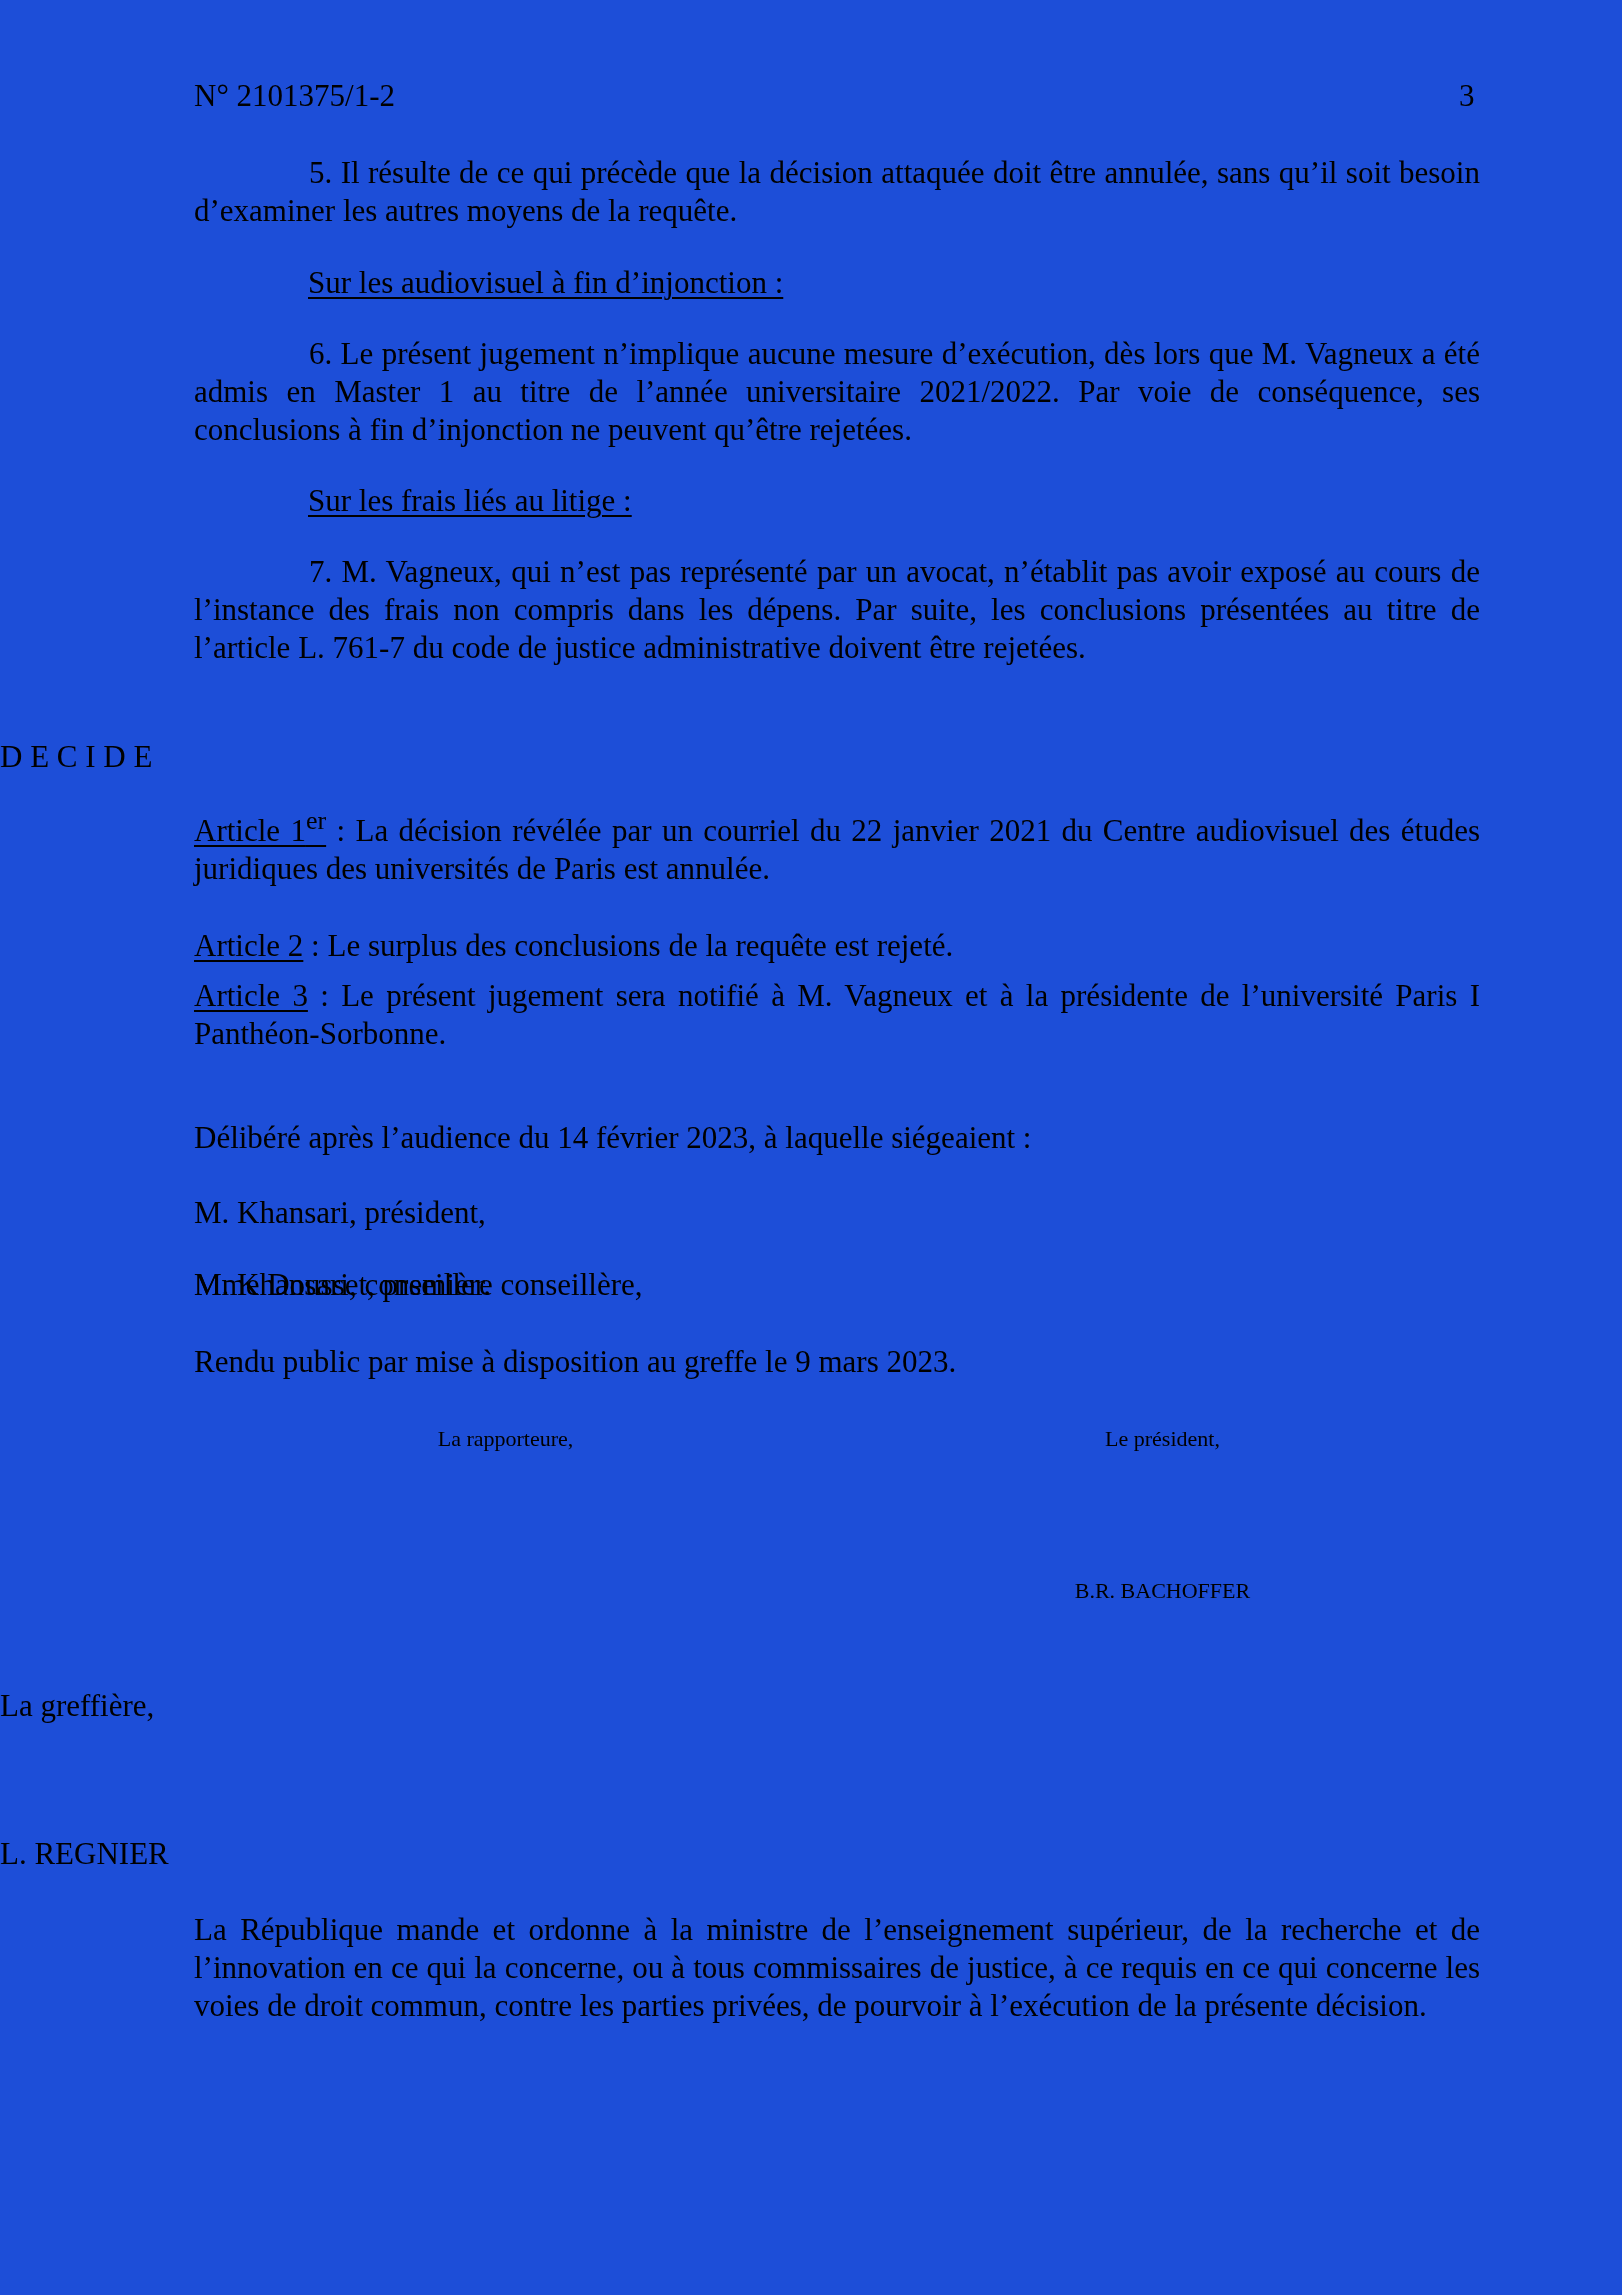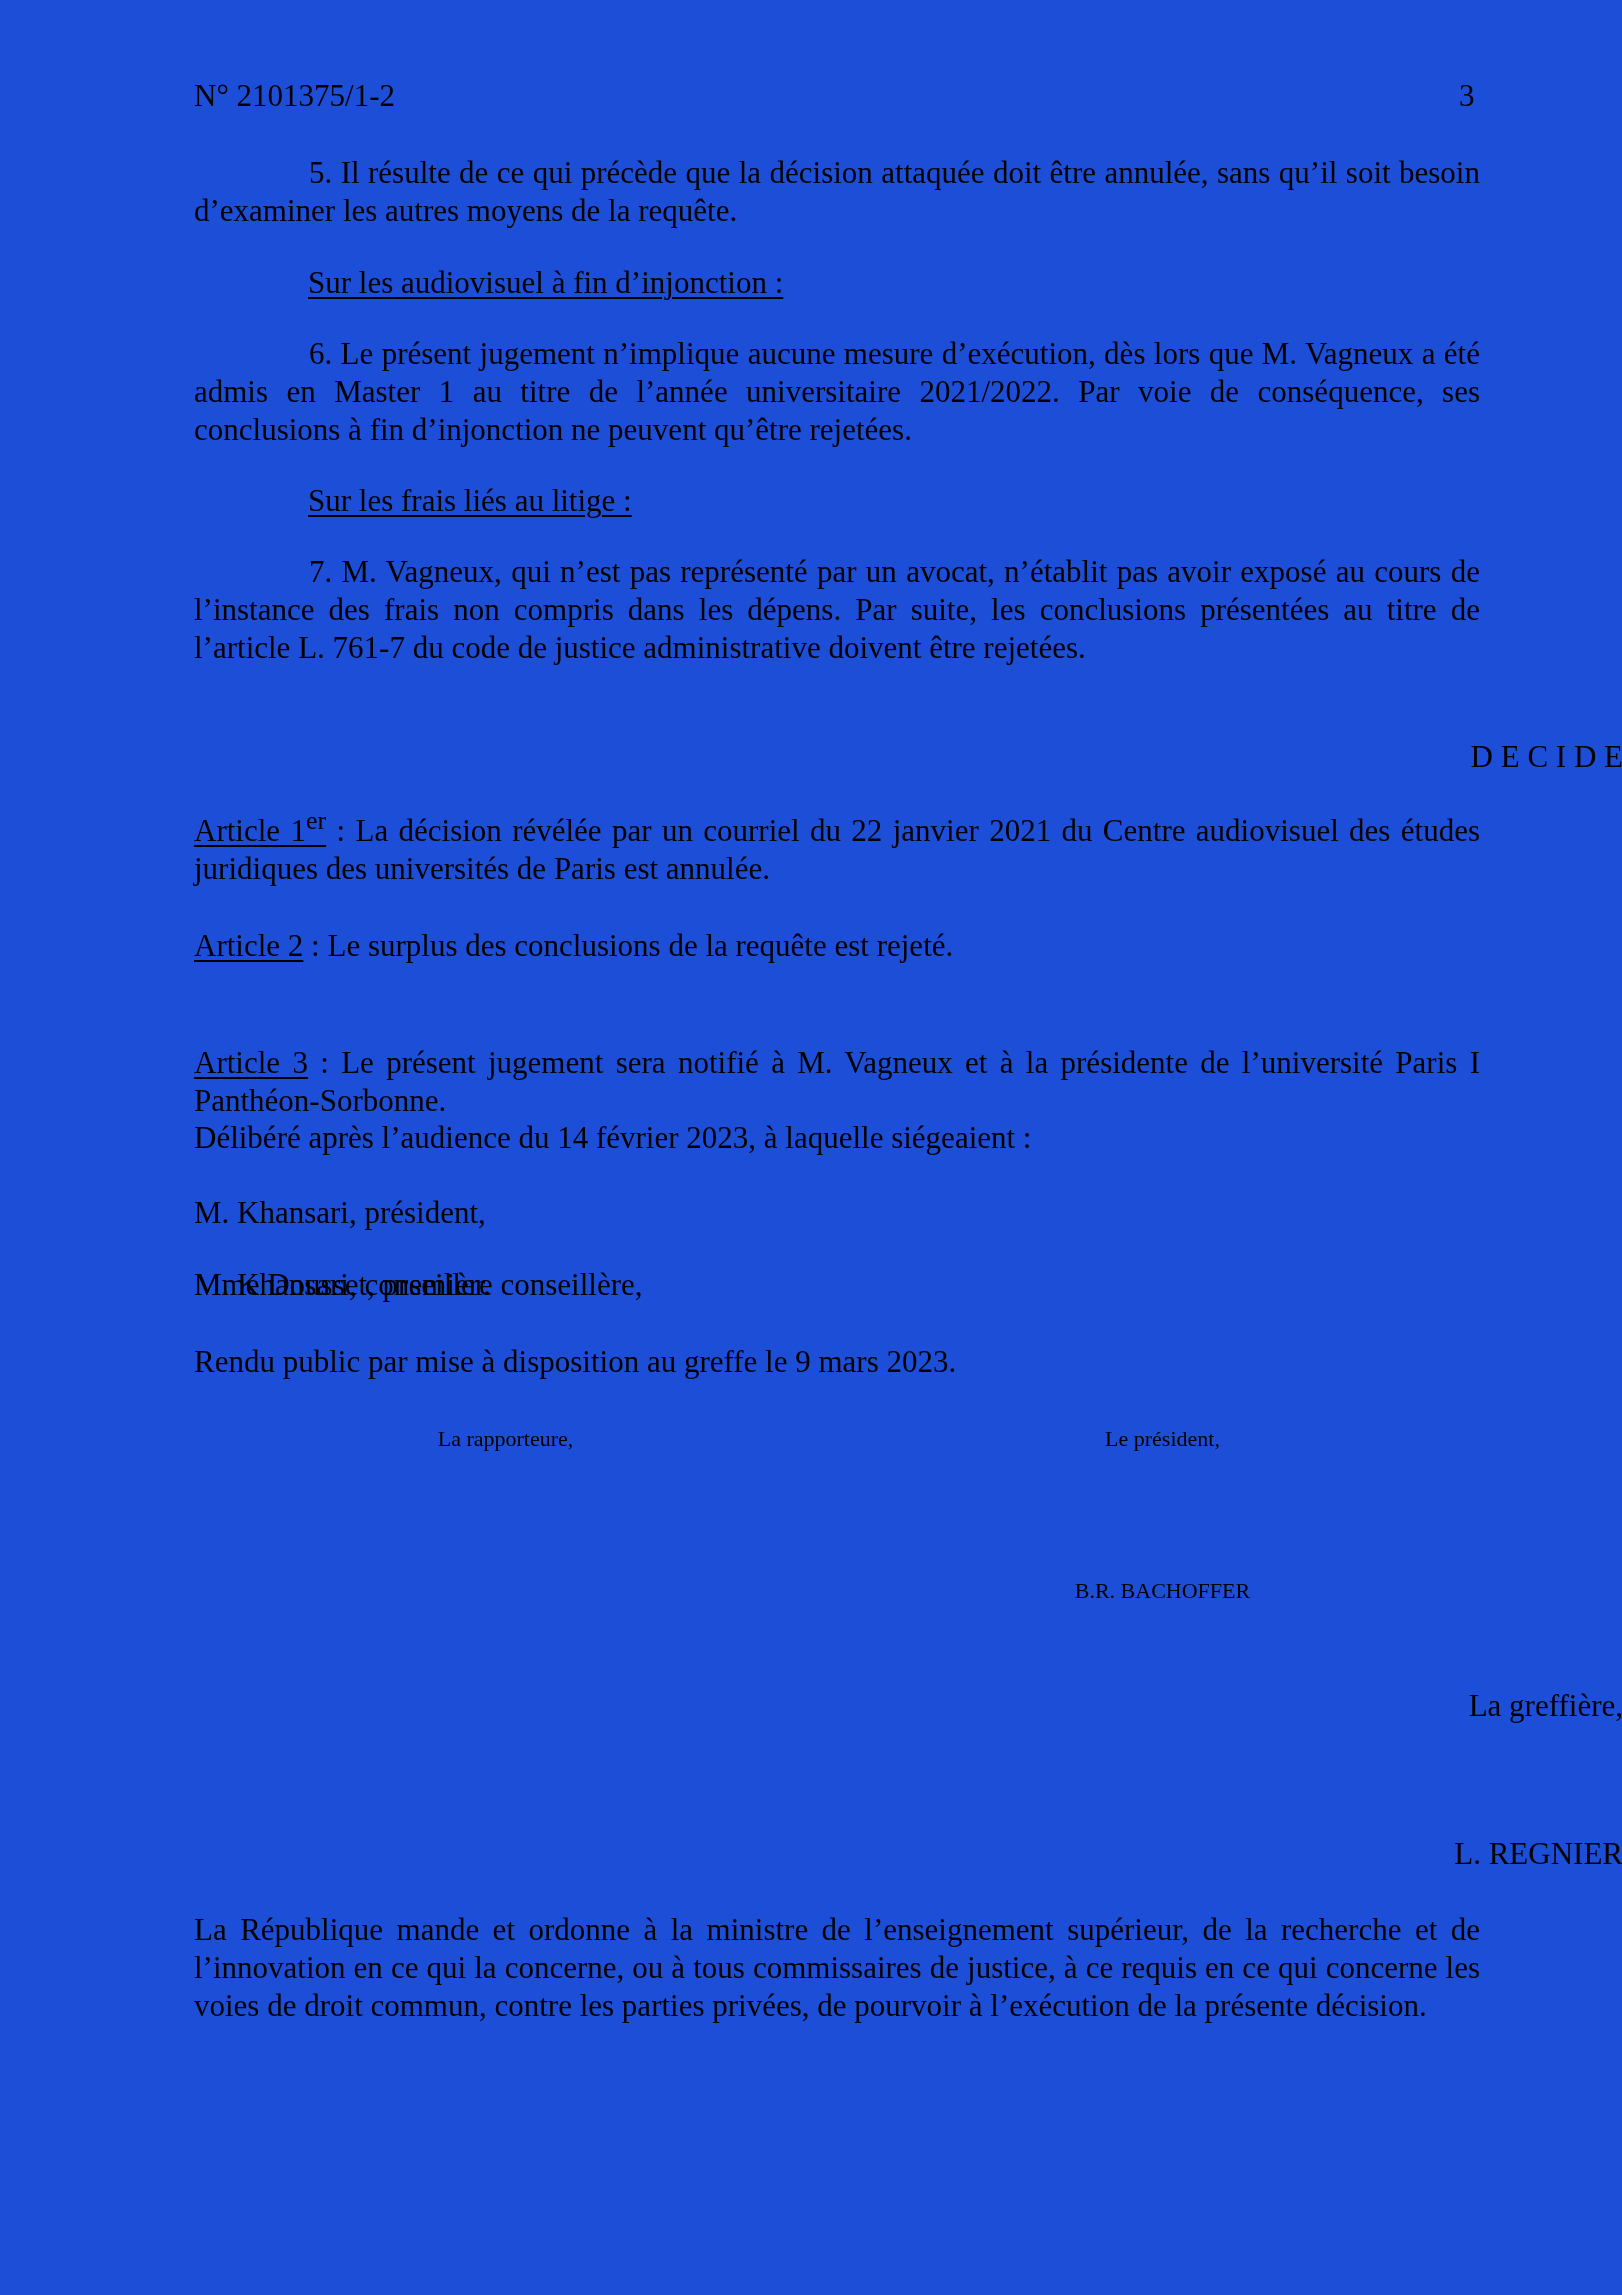--- a/index.html
+++ b/index.html
@@ -5,21 +5,21 @@
   html, body { margin: 0; padding: 0; background: #ffffff; }
   body { width: 1623px; height: 2295px; position: relative; overflow: hidden;
          font-family: "Liberation Serif", "DejaVu Serif", serif; color: #000; }
   .page { position: absolute; left: 0; top: 0; width: 1623px; height: 2295px; background: #1d4ed8; }
   .t { position: absolute; font-size: 31px; line-height: 37px; white-space: nowrap; }
   .block { position: absolute; left: 194px; width: 1286px; font-size: 31px; line-height: 38px;
            text-align: justify; text-align-last: left; }
   .indent { text-indent: 115px; }
   .u { text-decoration: underline; text-underline-offset: 3.9px; text-decoration-thickness: 2px; }
   sup { font-size: 26px; line-height: 0; vertical-align: 11.8px; }
-  .center { position: absolute; left: 0; width: 1623px; text-align: right; font-size: 31px; line-height: 37px; }
+  .center { position: absolute; left: 0; width: 1623px; text-align: left; font-size: 31px; line-height: 37px; }
   .sigcol { position: absolute; width: 589px; text-align: center; font-size: 22px; line-height: 37px; }
 </style>
 </head>
 <body>
 
 <div class="page">
 
   <div class="t" style="left:194px; top:77px;">N° 2101375/1-2</div>
   <div class="t" style="left:1459px; top:77px;">3</div>
 
@@ -32,21 +32,21 @@
   <div class="t" style="left:308px; top:482px;"><span class="u">Sur les frais liés au litige :</span></div>
 
   <div class="block indent" style="top:553px;">7.  M. Vagneux, qui n’est pas représenté par un avocat, n’établit pas avoir exposé au cours de l’instance des frais non compris dans les dépens. Par suite, les conclusions présentées au titre de l’article L. 761-7 du code de justice administrative doivent être rejetées.</div>
 
   <div class="center" style="top:738px;">D E C I D E</div>
 
   <div class="block" style="top:812px;"><span class="u"><span>Article 1</span><sup>er</sup></span><span> : La décision révélée par un courriel du 22 janvier 2021 du Centre audiovisuel des études juridiques des universités de Paris est annulée.</span></div>
 
   <div class="block" style="top:927px;"><span class="u">Article 2</span><span> : Le surplus des conclusions de la requête est rejeté.</span></div>
 
-  <div class="block" style="top:1044px;font-family:Liberation Serif, serif;"><span class="u">Article 3</span><span> : Le présent jugement sera notifié à M. Vagneux et à la présidente de l’université Paris I Panthéon-Sorbonne.</span></div>
+  <div class="block" style="top:977px;font-family:Liberation Serif, serif;"><span class="u">Article 3</span><span> : Le présent jugement sera notifié à M. Vagneux et à la présidente de l’université Paris I Panthéon-Sorbonne.</span></div>
 
   <div class="t" style="left:194px; top:1119px;">Délibéré après l’audience du 14 février 2023, à laquelle siégeaient :</div>
 
   <div class="t" style="left:194px; top:1194px;">M. Khansari, président,</div>
   <div class="t" style="left:194px; top:1230px;margin-top:36px;">Mme Dousset, première conseillère,</div>
   <div class="t" style="left:194px; top:1266px;">M. Khansari, conseiller.</div>
 
   <div class="t" style="left:194px; top:1343px;">Rendu public par mise à disposition au greffe le 9 mars 2023.</div>
 
   <div class="sigcol" style="left:211px; top:1420px;">La rapporteure,</div>

